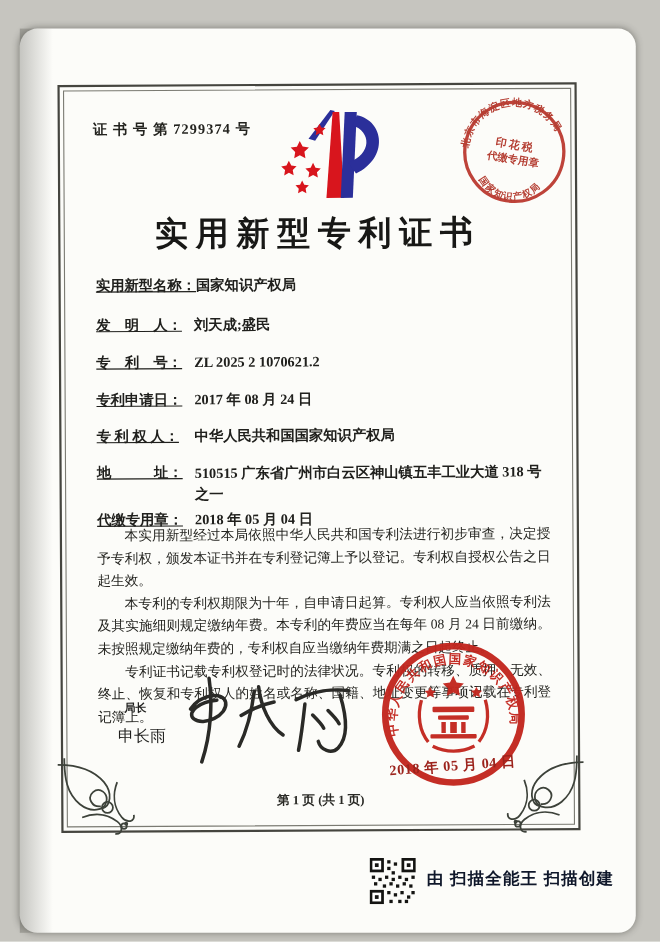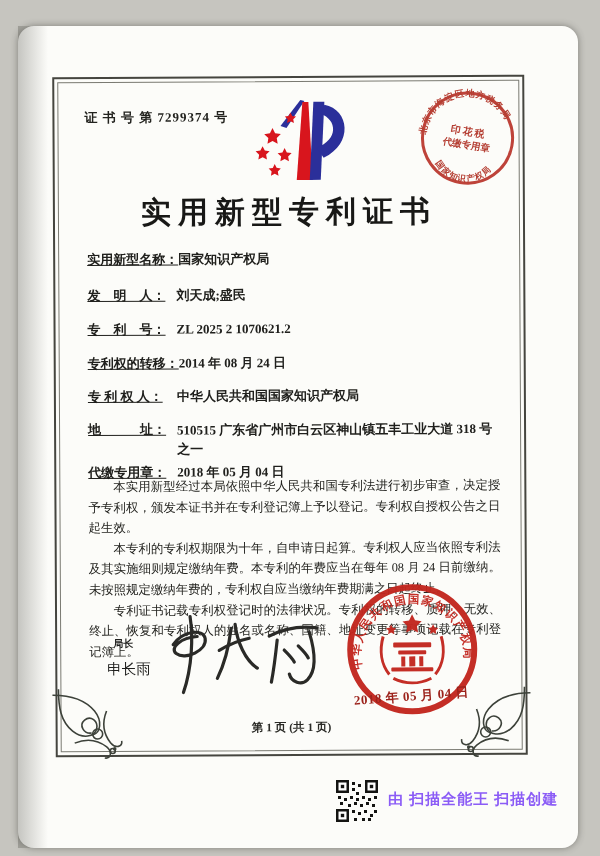--- a/index.html
+++ b/index.html
@@ -55,21 +55,21 @@
     position:absolute;left:284px;top:610px;width:140px;text-align:center;
     font-size:13px;font-weight:bold;color:#9c231c;letter-spacing:.5px;
     transform:rotate(-4deg);
   }
   .page-footer{position:absolute;left:0;top:642px;width:100%;text-align:center;font-size:11.5px;font-weight:600;color:#2a2a26;}
   .corner{position:absolute;width:74px;height:74px;bottom:-6px;}
   .corner-left{left:-7px;}
   .corner-right{right:-7px;transform:scaleX(-1);}
   .camscan{position:absolute;left:318px;top:752px;width:242px;height:48px;}
   .qr{position:absolute;left:0;top:2px;width:42px;height:42px;}
-  .wm-text{position:absolute;left:52px;top:12px;font-size:15px;font-weight:600;color:#8b5cf6;letter-spacing:1px;white-space:nowrap;font-family:"Liberation Sans","DejaVu Sans",sans-serif;}
+  .wm-text{position:absolute;left:52px;top:12px;font-size:15px;font-weight:600;color:#0f172a;letter-spacing:1px;white-space:nowrap;font-family:"Liberation Sans","DejaVu Sans",sans-serif;}
   svg text{font-family:"Liberation Serif","DejaVu Serif",serif;}
 </style>
 </head>
 <body>
 
 <div class="paper">
   <div class="paper-shade"></div>
 
   <div class="frame">
     <div class="frame-inner"></div>
@@ -111,21 +111,21 @@
     <div class="row" style="top:172px">
       <span class="flabel">实用新型名称：</span><span class="fvalue">国家知识产权局</span>
     </div>
     <div class="row" style="top:208px">
       <span class="flabel">发　明　人：</span><span class="fvalue">刘天成;盛民</span>
     </div>
     <div class="row" style="top:242px">
       <span class="flabel">专　利　号：</span><span class="fvalue">ZL 2025 2 1070621.2</span>
     </div>
     <div class="row" style="top:276px">
-      <span class="flabel">专利权的转移：</span><span class="fvalue">2014 年 08 月 24 日</span>
+      <span class="flabel">专利申请日：</span><span class="fvalue">2017 年 08 月 24 日</span>
     </div>
     <div class="row" style="top:309px">
       <span class="flabel">专 利 权 人：</span><span class="fvalue">中华人民共和国国家知识产权局</span>
     </div>
     <div class="row row-addr" style="top:342px">
       <span class="flabel">地　　　址：</span><span class="fvalue">510515 广东省广州市白云区神山镇五丰工业大道 318 号之一</span>
     </div>
     <div class="row" style="top:385px">
       <span class="flabel">代缴专用章：</span><span class="fvalue">2018 年 05 月 04 日</span>
     </div>

